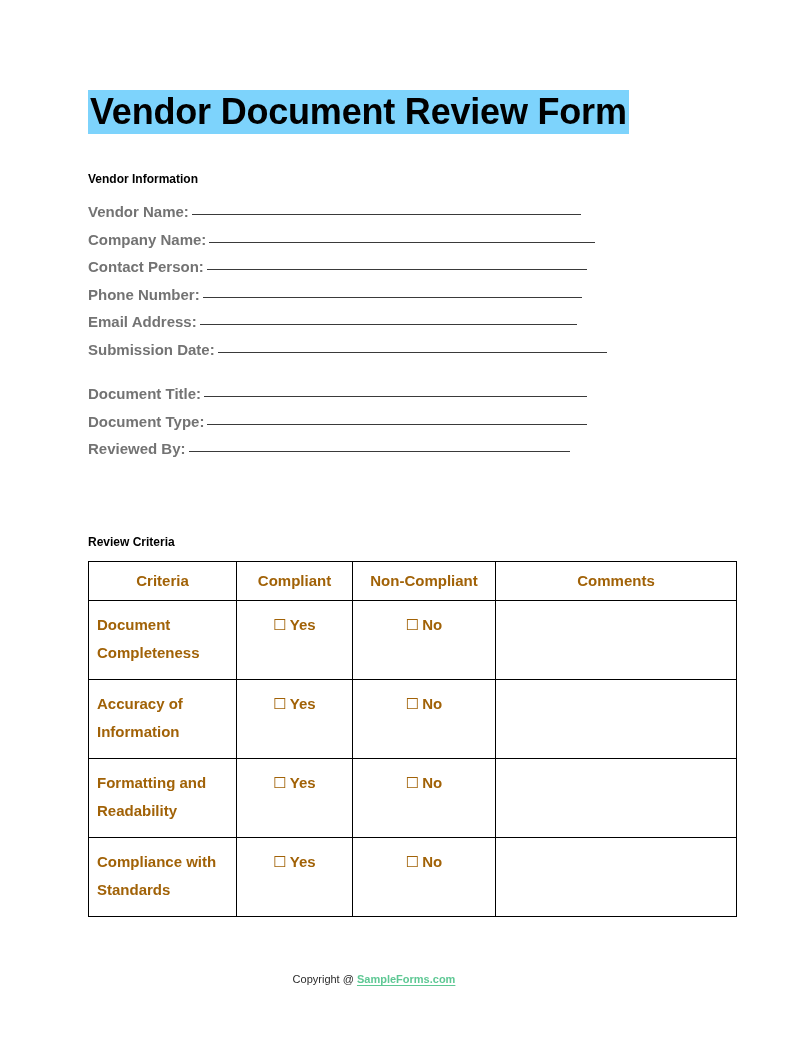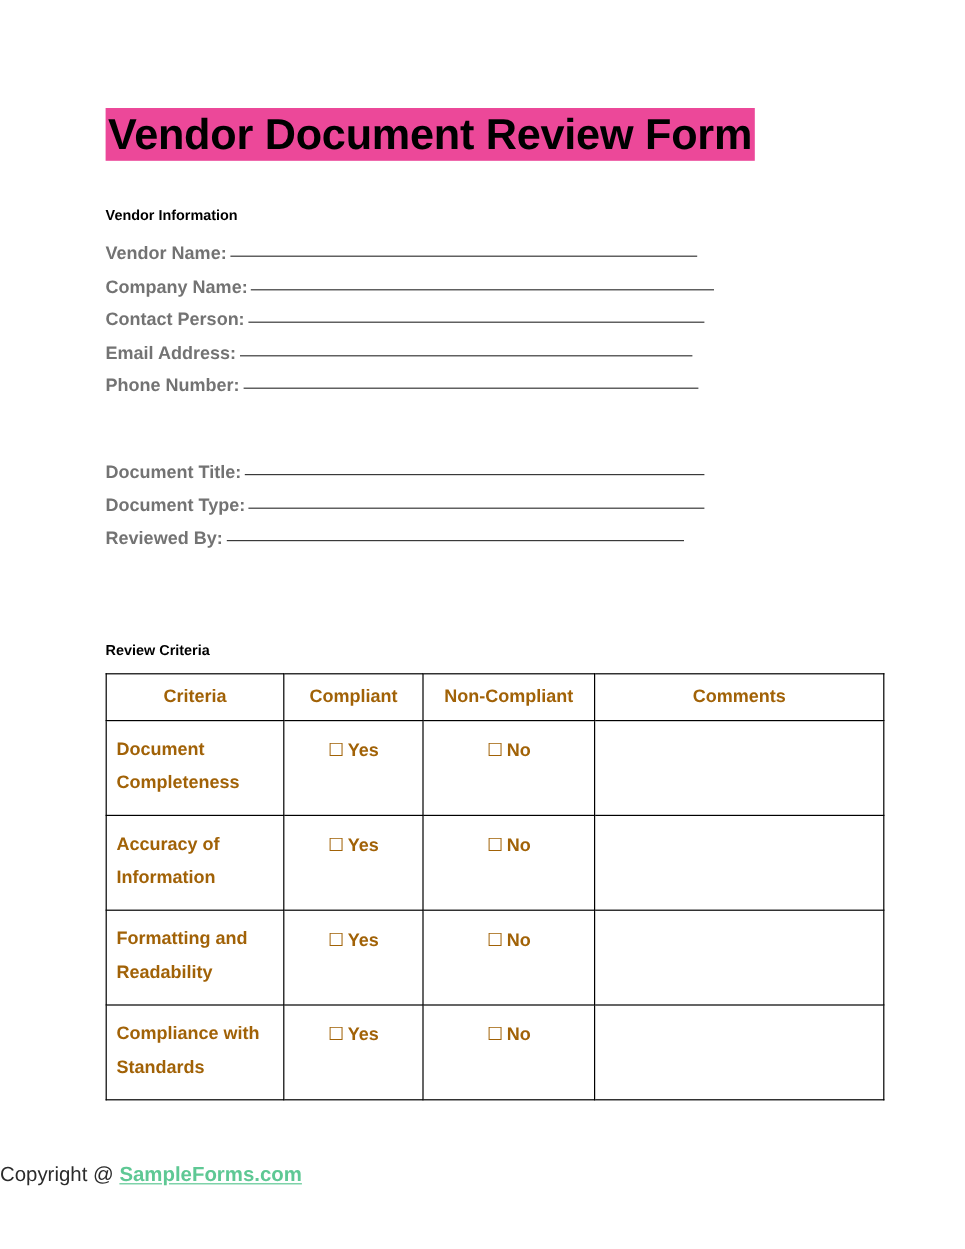--- a/index.html
+++ b/index.html
@@ -29,21 +29,21 @@
     left: 88px;
     top: 88px;
     width: 628px;
   }
   .doc-title {
     display: inline;
     font-size: 36px;
     font-weight: bold;
     line-height: 48px;
     letter-spacing: -0.2px;
-    background-color: #ec4899;
+    background-color: #7dd3fc;
     color: #000000;
     padding: 1px 2px 2px 2px;
     white-space: nowrap;
   }
 
   
   .section {
     position: absolute;
     left: 88px;
     width: 660px;
@@ -124,25 +124,25 @@
   .checkbox-glyph {
     font-family: "DejaVu Sans", sans-serif;
     font-weight: normal;
     font-size: 15px;
     margin-right: 3px;
   }
 
   
   .footer {
     position: absolute;
-    left: 0;
+    left: 16px;
     top: 968px;
     width: 716px;
-    text-align: left;
-    font-size: 17px;
+    text-align: center;
+    font-size: 11px;
     line-height: 22px;
     color: #2b2b2b;
   }
   .footer-link {
     color: #5ec894;
     font-weight: bold;
     text-decoration: underline;
     text-underline-offset: 2px;
   }
 </style>
@@ -161,24 +161,27 @@
     <div class="field-row">
       <span class="field-label">Vendor Name:</span><span class="field-line" style="width:389px"></span>
     </div>
     <div class="field-row">
       <span class="field-label">Company Name:</span><span class="field-line" style="width:386px"></span>
     </div>
     <div class="field-row">
       <span class="field-label">Contact Person:</span><span class="field-line" style="width:380px"></span>
     </div>
     <div class="field-row">
+      <span class="field-label">Phone Number:</span><span class="field-line" style="width:379px"></span>
+    </div>
+    <div class="field-row">
       <span class="field-label">Email Address:</span><span class="field-line" style="width:377px"></span>
     </div>
     <div class="field-row">
-      <span class="field-label">Phone Number:</span><span class="field-line" style="width:379px"></span>
+      <span class="field-label">Submission Date:</span><span class="field-line" style="width:389px"></span>
     </div>
   </div>
 
   <div class="section" id="document-section">
 
     <div class="field-row">
       <span class="field-label">Document Title:</span><span class="field-line" style="width:383px"></span>
     </div>
     <div class="field-row">
       <span class="field-label">Document Type:</span><span class="field-line" style="width:380px"></span>

